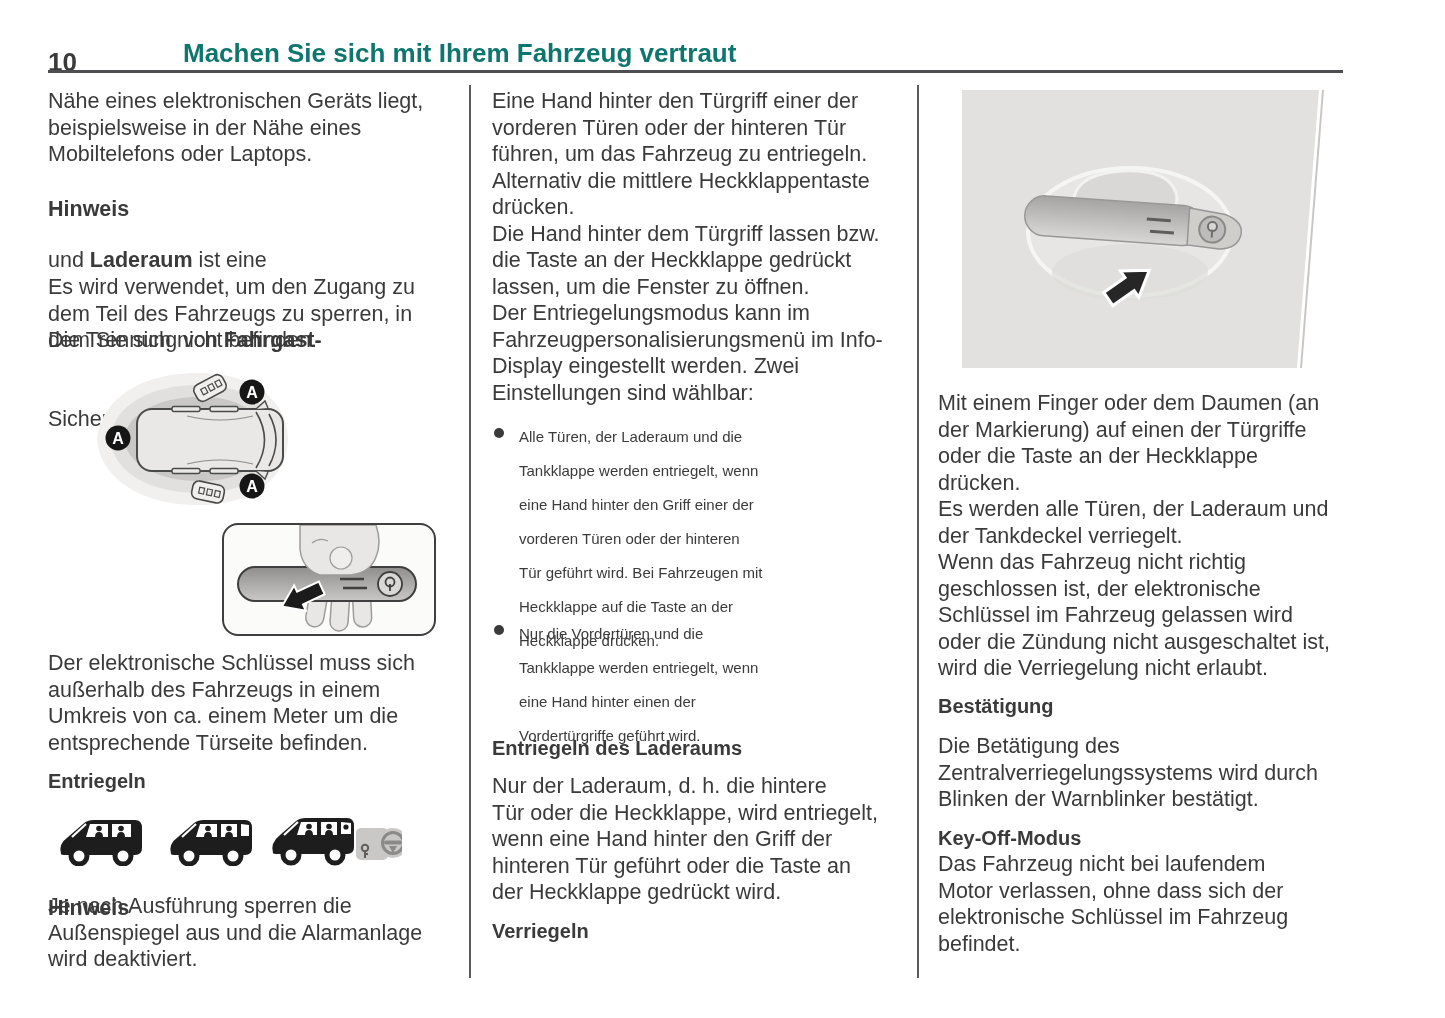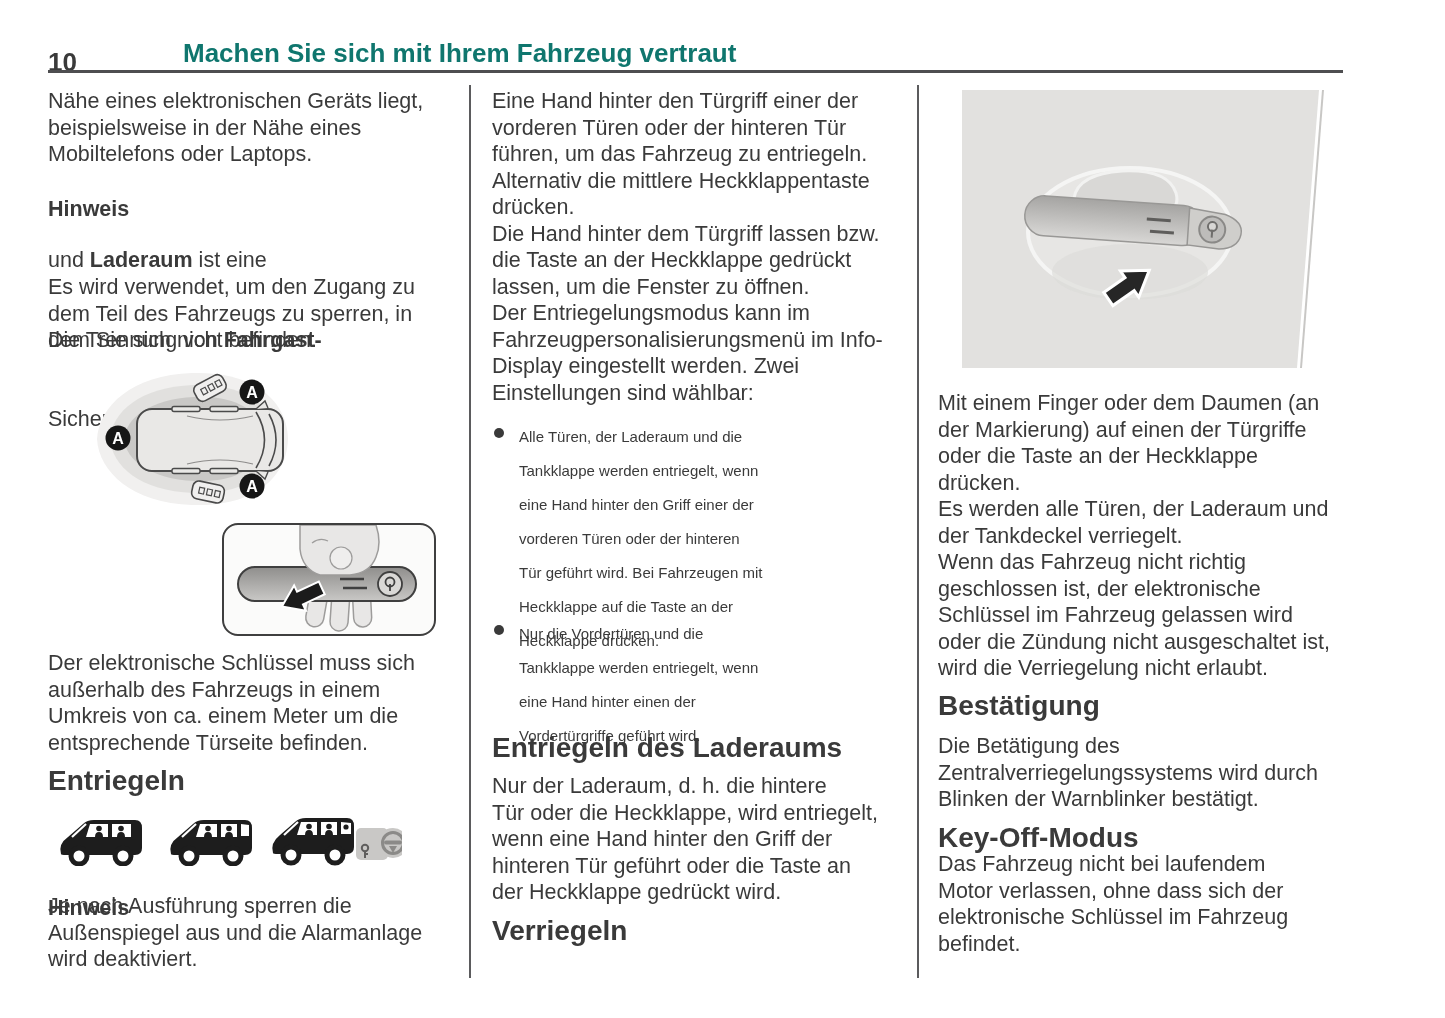--- a/index.html
+++ b/index.html
@@ -9,21 +9,21 @@
   .pgnum{left:48px;top:38px;font-size:26px;font-weight:bold;color:#3a3a3a;margin-top:9px;}
   .title{left:183px;top:38px;font-size:26px;font-weight:bold;color:#0f766e;}
   .hrule{left:48px;top:70px;width:1295px;height:2.5px;background:#4e4e50;}
   .vdiv{top:85px;width:2px;height:893px;background:#5b5b5d;}
   .d1{left:469px;} .d2{left:917px;}
   .col{position:absolute;top:88px;}
   .col1{left:48px;width:420px;}
   .col2{left:492px;width:420px;}
   .col3{left:938px;width:410px;}
   .para{position:absolute;left:0;font-size:21.5px;line-height:26.5px;white-space:pre;}
-  .h{font-weight:bold;font-size:28px;}
+  .h{font-weight:bold;font-size:20px;}
   .b{font-weight:bold;margin-top:28px;}
   .bullet{position:absolute;left:0;display:flex;align-items:flex-start;}
   .dot{flex:none;width:10px;height:10px;border-radius:50%;background:#3a3a3a;margin:8px 15px 0 2px;}
   .btxt{font-size:15px;line-height:34px;white-space:pre;}
   .ill{position:absolute;}
   .handlebox{border:2.5px solid #3f3f3f;border-radius:16px;background:#fbfbfa;box-sizing:border-box;}
   svg{display:block;}
 </style>
 </head>
 <body>

